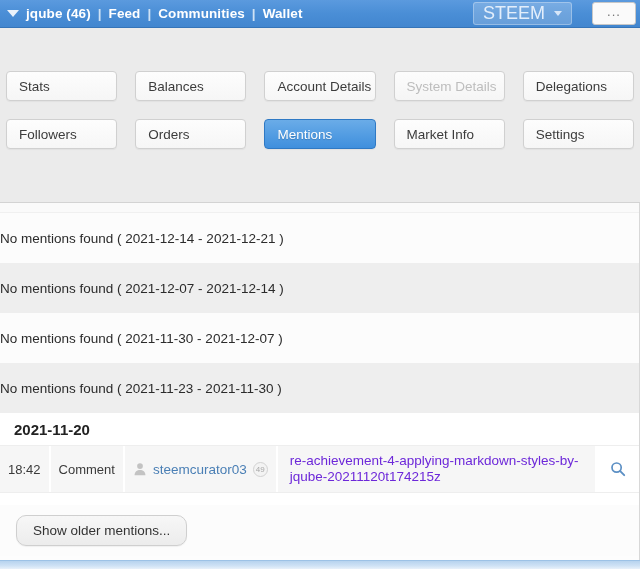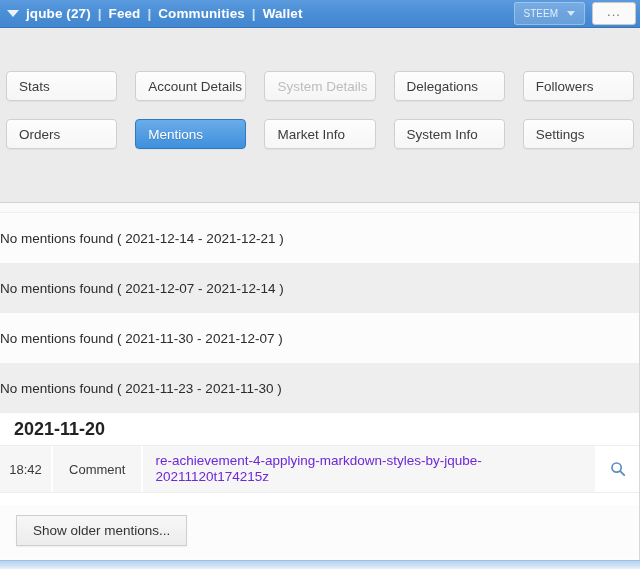--- a/index.html
+++ b/index.html
@@ -73,25 +73,25 @@
     display: flex;
     align-items: stretch;
     flex: 0 0 auto;
     padding-right: 4px;
   }
   .steem-btn {
     background: rgba(255,255,255,0.20);
     border: 1px solid rgba(255,255,255,0.30);
     border-radius: 3px;
     color: #e3eefb;
-    font-size: 10px;
+    font-size: 18px;
     display: flex;
     align-items: center;
     padding: 0 9px;
-    margin: 2px 7px 2px 0;
+    margin: 2px 20px 2px 0;
     cursor: pointer;
     white-space: nowrap;
   }
   .steem-btn .mini-caret {
     width: 0; height: 0;
     border-left: 4px solid transparent;
     border-right: 4px solid transparent;
     border-top: 5px solid #d6e6f8;
     margin-left: 9px;
   }
@@ -187,21 +187,21 @@
     flex: 0 0 auto;
   }
   .empty-row.odd { background: #fcfcfc; }
   .empty-row.even { background: #eeeeee; }
 
   .date-header {
     height: 32px;
     display: flex;
     align-items: center;
     padding-left: 14px;
-    font-size: 18px;
+    font-size: 15px;
     font-weight: bold;
     color: #222222;
     background: #ffffff;
     box-sizing: border-box;
     flex: 0 0 auto;
   }
 
   .mention-row {
     display: flex;
     align-items: stretch;
@@ -297,21 +297,21 @@
   .older-wrap {
     background: #fcfcfc;
     padding: 10px 0 10px 16px;
     flex: 0 0 auto;
   }
   .older-btn {
     display: inline-flex;
     align-items: center;
     background: linear-gradient(to bottom, #f7f7f7 0%, #ececec 100%);
     border: 1px solid #cfcfcf;
-    border-radius: 0;
+    border-radius: 10px;
     font-size: 13.5px;
     color: #333333;
     padding: 7px 16px;
     cursor: pointer;
     box-shadow: 0 1px 1px rgba(0,0,0,0.05);
     font-family: "Liberation Sans", sans-serif;
   }
   .content-filler {
     flex: 1 1 auto;
     background: #fdfdfd;
@@ -327,69 +327,77 @@
   }
 </style>
 </head>
 <body>
 
 <div id="app">
 
   <div class="navbar">
     <div class="nav-left">
       <div class="nav-caret"></div>
-      <span class="nav-link">jqube (27)</span>
+      <span class="nav-link">jqube (46)</span>
       <span class="nav-sep">|</span>
       <span class="nav-link">Feed</span>
       <span class="nav-sep">|</span>
       <span class="nav-link">Communities</span>
       <span class="nav-sep">|</span>
       <span class="nav-link">Wallet</span>
     </div>
     <div class="nav-right">
       <div class="steem-btn">
         <span>STEEM</span>
         <span class="mini-caret"></span>
       </div>
       <div class="more-btn">...</div>
     </div>
   </div>
 
   <div class="tabpanel">
     <div class="tabgrid">
       <div class="tabbtn">Stats</div>
+      <div class="tabbtn">Balances</div>
       <div class="tabbtn">Account Details</div>
 
       <div class="tabbtn disabled">System Details</div>
       <div class="tabbtn">Delegations</div>
       <div class="tabbtn">Followers</div>
 
       <div class="tabbtn">Orders</div>
       <div class="tabbtn active">Mentions</div>
       <div class="tabbtn">Market Info</div>
 
-      <div class="tabbtn">System Info</div>
       <div class="tabbtn">Settings</div>
       <div class="tabbtn empty"></div>
     </div>
   </div>
 
   <div class="content">
     <div class="content-top-gap"></div>
 
     <div class="empty-row odd">No mentions found ( 2021-12-14 - 2021-12-21 )</div>
     <div class="empty-row even">No mentions found ( 2021-12-07 - 2021-12-14 )</div>
     <div class="empty-row odd">No mentions found ( 2021-11-30 - 2021-12-07 )</div>
     <div class="empty-row even">No mentions found ( 2021-11-23 - 2021-11-30 )</div>
 
     <div class="date-header">2021-11-20</div>
 
     <div class="mention-row">
       <div class="cell cell-time">18:42</div>
       <div class="cell cell-type">Comment</div>
+      <div class="cell cell-author">
+        <svg class="person-icon" viewBox="0 0 16 16">
+          <circle cx="8" cy="4.6" r="3.3" fill="#c3c3c3"></circle>
+          <path d="M1.8 15c0-3.6 2.8-5.8 6.2-5.8s6.2 2.2 6.2 5.8z" fill="#c3c3c3"></path>
+        </svg>
+        <span class="author-name">steemcurator03</span>
+        <span class="rep-badge">49</span>
+      </div>
       <div class="cell cell-title">
         <span class="title-link">re-achievement-4-applying-markdown-styles-by-jqube-20211120t174215z</span>
       </div>
       <div class="cell cell-search">
         <div class="search-box">
           <svg width="16" height="16" viewBox="0 0 16 16">
             <circle cx="6.6" cy="6.6" r="4.6" fill="none" stroke="#5b8fc4" stroke-width="1.7"></circle>
             <line x1="10.2" y1="10.2" x2="14.2" y2="14.2" stroke="#5b8fc4" stroke-width="1.9" stroke-linecap="round"></line>
           </svg>
         </div>

